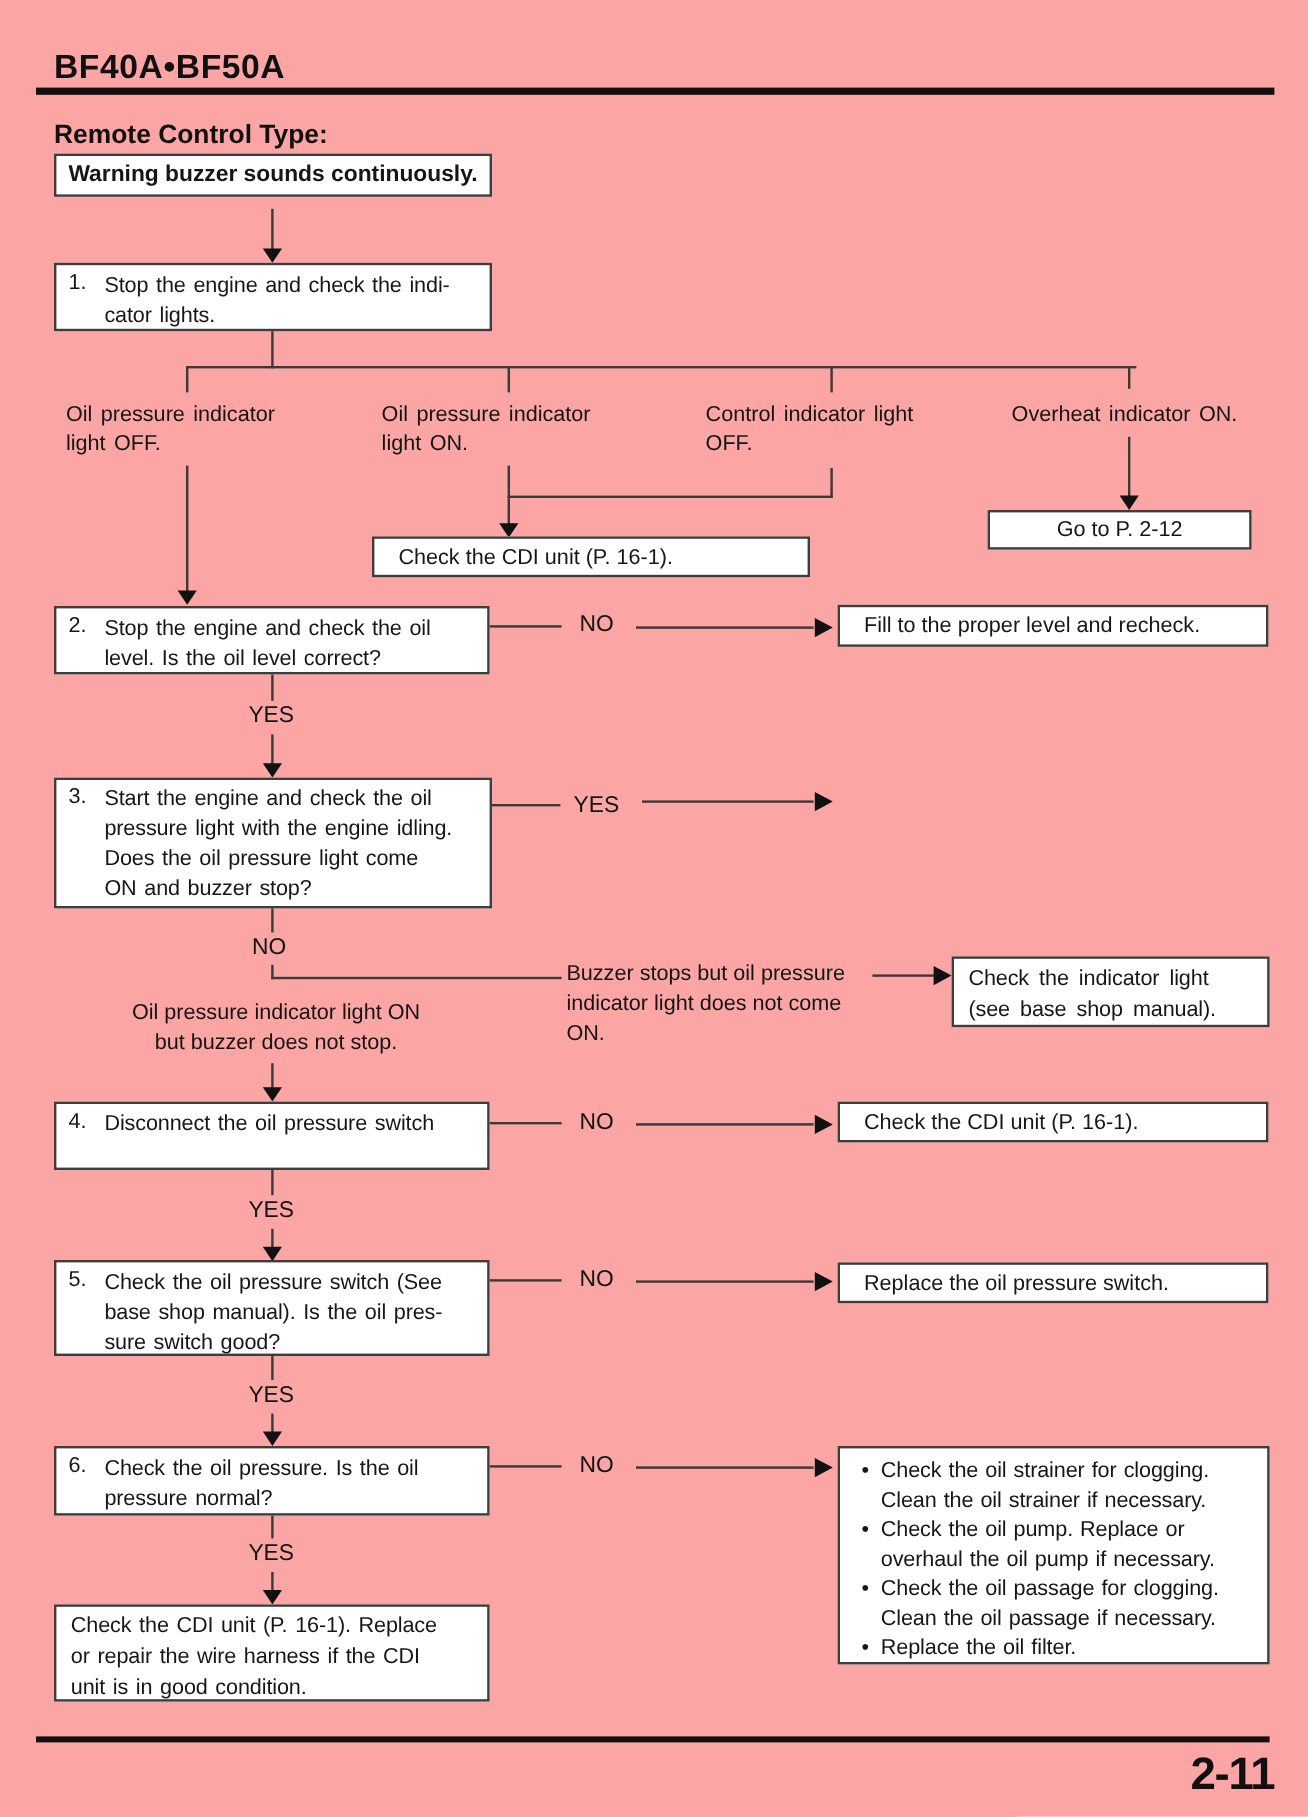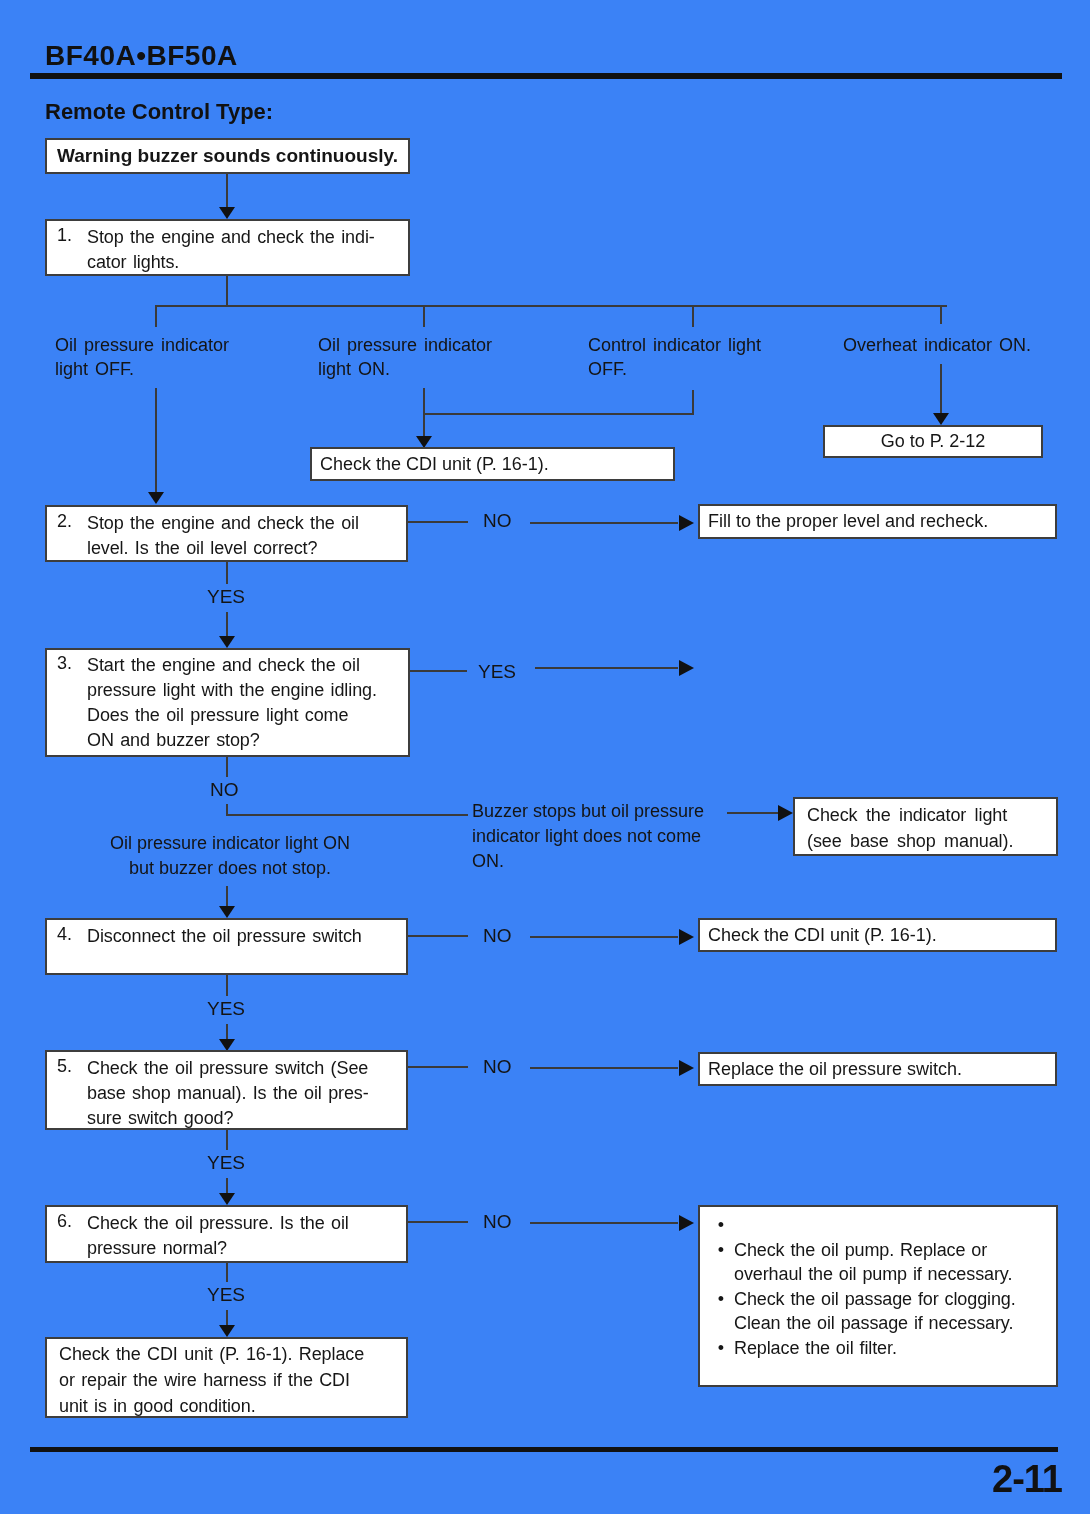--- a/index.html
+++ b/index.html
@@ -1,25 +1,25 @@
 <!DOCTYPE html>
 <html><head>
 <meta charset="utf-8">
 <style>
   html,body { margin:0; padding:0; background:#ffffff; }
   #canvas {
-    position:relative; width:1090px; height:1514px; background:#3b82f6;
+    position:relative; width:1090px; height:1514px; background:#fca5a5;
     font-family:"Liberation Sans", sans-serif; color:#1b1b1b; overflow:hidden;
   }
   .hdr-title { position:absolute; left:45px; top:40px; font-size:28px; font-weight:bold; letter-spacing:0.5px; color:#111; }
   .rule { position:absolute; background:#111; }
   .sec-title { position:absolute; left:45px; top:99px; font-size:22px; font-weight:bold; color:#111;text-align:right; }
   .fbox { position:absolute; background:#fff; border:2px solid #3d3d3d; box-sizing:border-box; font-size:18px; color:#161616; }
   .fbox.bold1 { font-weight:bold; font-size:19px; line-height:31px; padding-left:10px; }
-  .single { line-height:30px; padding-left:8px; white-space:nowrap; }
+  .single { line-height:30px; padding-left:20px; white-space:nowrap; }
   .center { text-align:center; padding-left:0; }
   .step { display:flex; padding:4px 6px 2px 10px; }
   .step .num { width:30px; flex:none; }
   .step .lines .line, .plain .line { white-space:nowrap; line-height:25px; word-spacing:1.5px; letter-spacing:-0.1px; }
   .plain { padding:2px 6px 4px 12px; }
   .wide .line { word-spacing:3.5px; }
   .lbl { position:absolute; font-size:18px; line-height:24px; color:#141414; word-spacing:2px; white-space:nowrap; }
   .yn { position:absolute; font-size:19px; color:#141414; }
   .ctr { text-align:center; }
   .vl { position:absolute; width:2px; background:#3a3a3a; }
@@ -36,21 +36,21 @@
 </style>
 </head>
 <body>
 
 <div id="canvas">
 
   <div class="hdr-title">BF40A•BF50A</div>
   <div class="rule" style="left:30px; top:73px; width:1032px; height:6px;"></div>
   <div class="sec-title">Remote Control Type:</div>
 
-  <div class="fbox bold1" style="left:45px; top:138px; width:365px; height:36px;">Warning buzzer sounds continuously.</div>
+  <div class="fbox bold1" style="left:45px; top:128px; width:365px; height:36px;">Warning buzzer sounds continuously.</div>
 
   <div class="vl" style="left:226px; top:174px; height:34px;"></div>
   <div class="ah-d" style="left:219px; top:207px;"></div>
 
   <div class="fbox step" style="left:45px; top:219px; width:365px; height:57px;">
     <span class="num">1.</span>
     <span class="lines">
       <span class="line" style="display:block">Stop the engine and check the indi-</span>
       <span class="line" style="display:block">cator lights.</span>
     </span>
@@ -192,20 +192,24 @@
     </span>
   </div>
   <div class="hl" style="left:408px; top:1221px; width:60px;"></div>
   <div class="yn" style="left:483px; top:1211px;">NO</div>
   <div class="hl" style="left:530px; top:1222px; width:148px; height:1.5px;"></div>
   <div class="ah-r" style="left:679px; top:1215px;"></div>
 
   <div class="fbox bullets" style="left:698px; top:1205px; width:360px; height:182px;">
     <div class="bi">
       <span class="b">•</span>
+      <span>
+        <span class="line" style="display:block">Check the oil strainer for clogging.</span>
+        <span class="line" style="display:block">Clean the oil strainer if necessary.</span>
+      </span>
     </div>
     <div class="bi">
       <span class="b">•</span>
       <span>
         <span class="line" style="display:block">Check the oil pump. Replace or</span>
         <span class="line" style="display:block">overhaul the oil pump if necessary.</span>
       </span>
     </div>
     <div class="bi">
       <span class="b">•</span>

